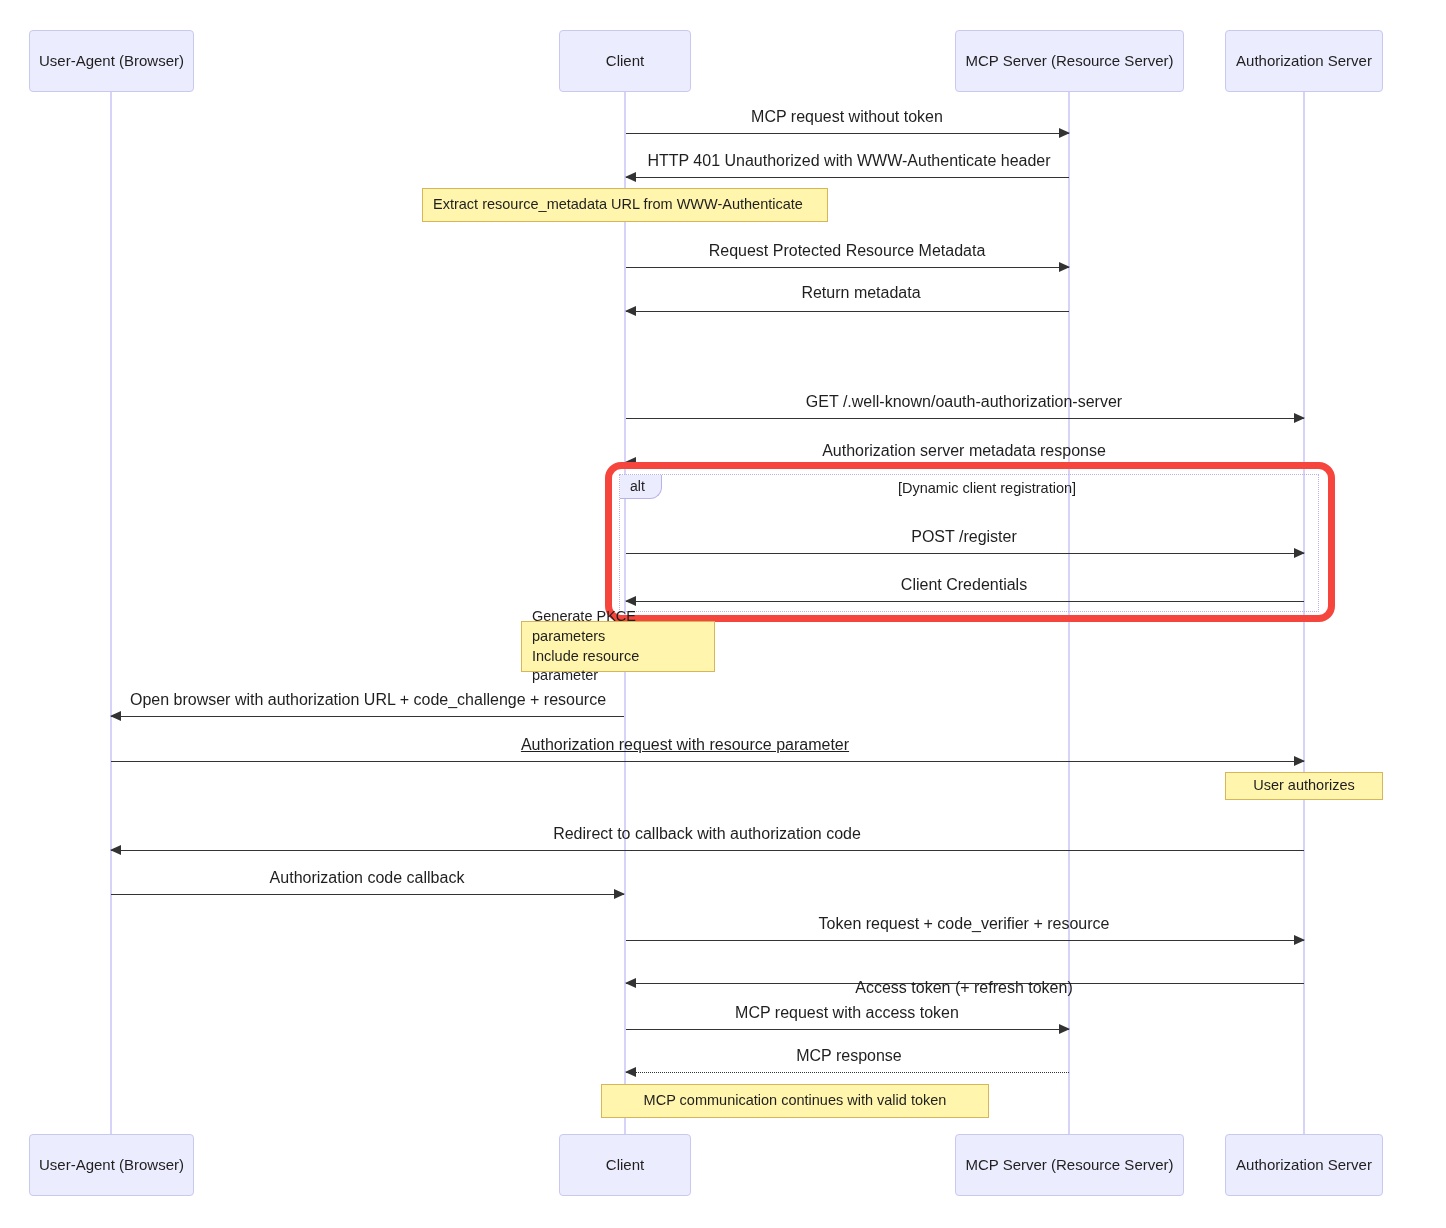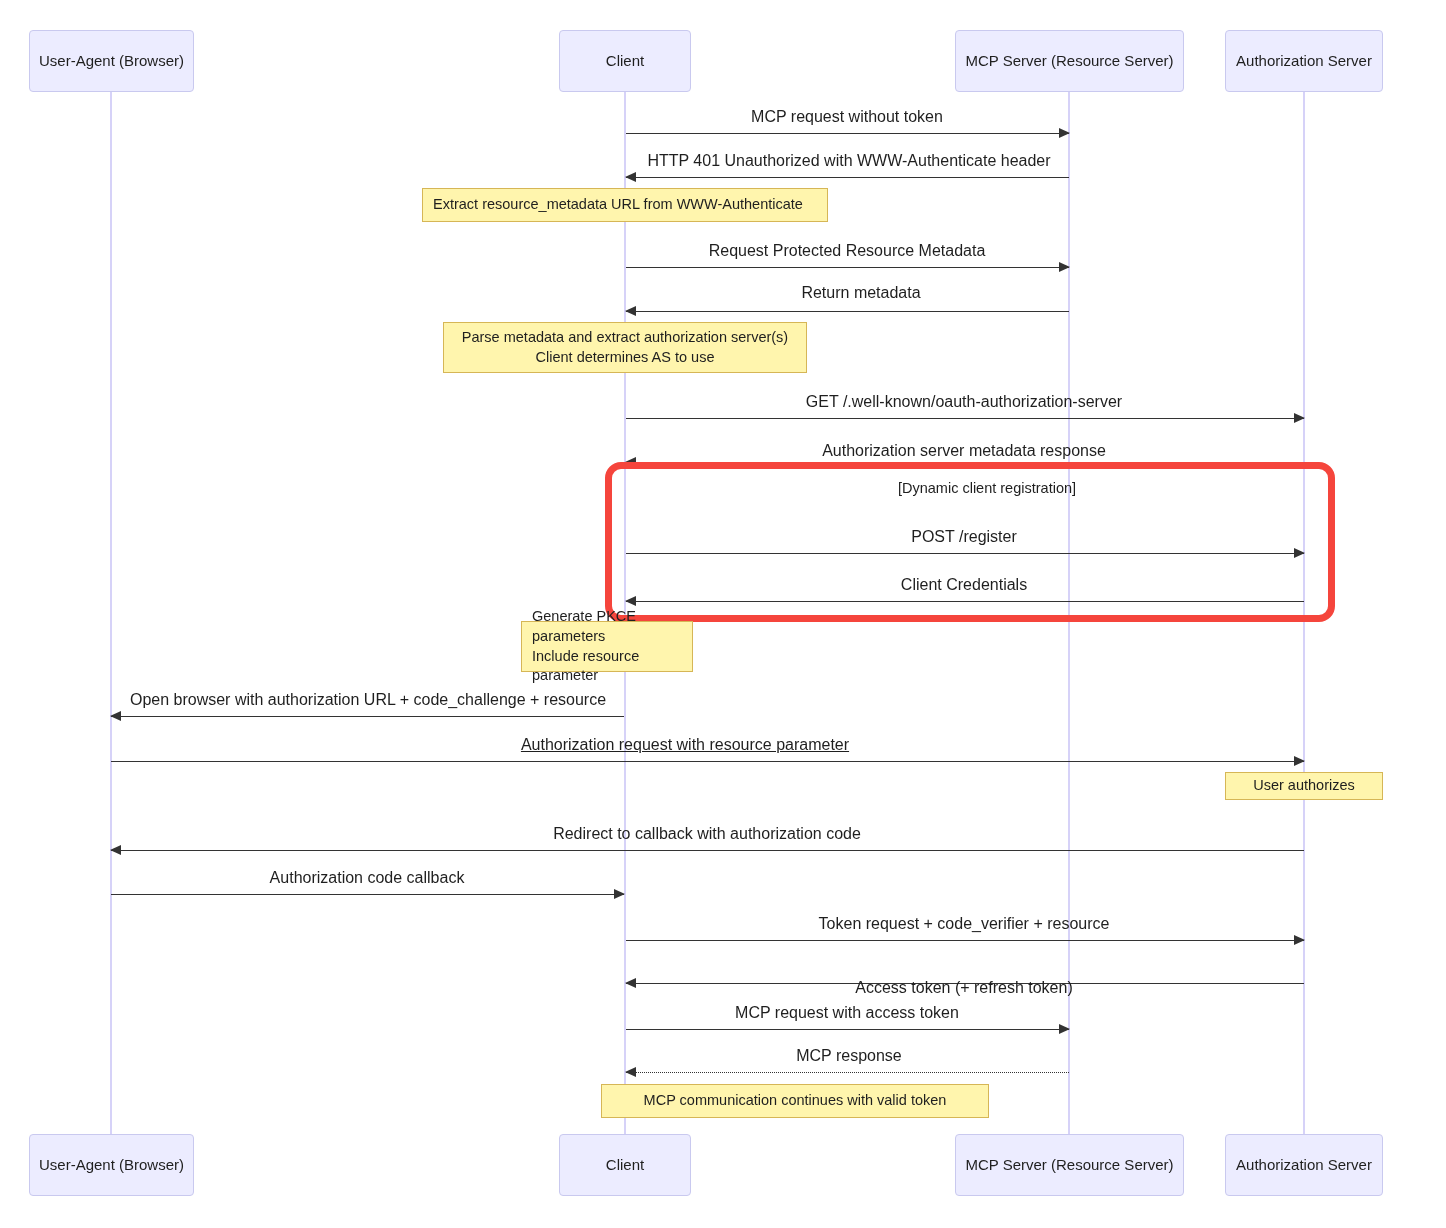--- a/index.html
+++ b/index.html
@@ -165,20 +165,23 @@
   <div class="actor-box" style="left:559px; top:1134px; width:132px;">
     <span>Client</span>
   </div>
   <div class="actor-box" style="left:955px; top:1134px; width:229px;">
     <span>MCP Server (Resource Server)</span>
   </div>
   <div class="actor-box" style="left:1225px; top:1134px; width:158px;">
     <span>Authorization Server</span>
   </div>
 
+  <div class="alt-frame" style="left:619px; top:474px; width:700px; height:138px;">
+    <div class="alt-tab">alt</div>
+  </div>
   <div class="alt-condition" style="left:987px; top:480px;">[Dynamic client registration]</div>
 
   <div class="msg" style="left:626px; top:133px; width:443px;">
     <div class="msg-line"></div>
     <div class="arrowhead right"></div>
   </div>
   <div class="msg-label" style="left:847px; top:108px;">MCP request without token</div>
 
   <div class="msg" style="left:626px; top:177px; width:443px;">
     <div class="msg-line"></div>
@@ -195,24 +198,20 @@
     <div class="arrowhead right"></div>
   </div>
   <div class="msg-label" style="left:847px; top:242px;">Request Protected Resource Metadata</div>
 
   <div class="msg" style="left:626px; top:311px; width:443px;">
     <div class="msg-line"></div>
     <div class="arrowhead left"></div>
   </div>
   <div class="msg-label" style="left:849px; top:284px;margin-left:12px;">Return metadata</div>
 
-  <div class="note" style="left:443px; top:322px; width:364px; height:51px;">
-    <span>Parse metadata and extract authorization server(s)</span>
-    <span>Client determines AS to use</span>
-  </div>
 
   <div class="msg" style="left:626px; top:418px; width:678px;">
     <div class="msg-line"></div>
     <div class="arrowhead right"></div>
   </div>
   <div class="msg-label" style="left:964px; top:393px;">GET /.well-known/oauth-authorization-server</div>
 
   <div class="msg" style="left:626px; top:462px; width:678px;">
     <div class="msg-line"></div>
     <div class="arrowhead left"></div>
@@ -226,21 +225,21 @@
   <div class="msg-label" style="left:964px; top:528px;">POST /register</div>
 
   <div class="msg" style="left:626px; top:601px; width:678px;">
     <div class="msg-line"></div>
     <div class="arrowhead left"></div>
   </div>
   <div class="msg-label" style="left:964px; top:576px;">Client Credentials</div>
 
   <div class="highlight-rect" style="left:605px; top:462px; width:730px; height:160px;"></div>
 
-  <div class="note left-align" style="left:521px; top:621px; width:172px; height:51px;">
+  <div class="note left-align" style="left:521px; top:621px; width:194px; height:51px;">
     <span>Generate PKCE parameters</span>
     <span>Include resource parameter</span>
   </div>
 
   <div class="msg" style="left:111px; top:716px; width:513px;">
     <div class="msg-line"></div>
     <div class="arrowhead left"></div>
   </div>
   <div class="msg-label" style="left:368px; top:691px;">Open browser with authorization URL + code_challenge + resource</div>
 

